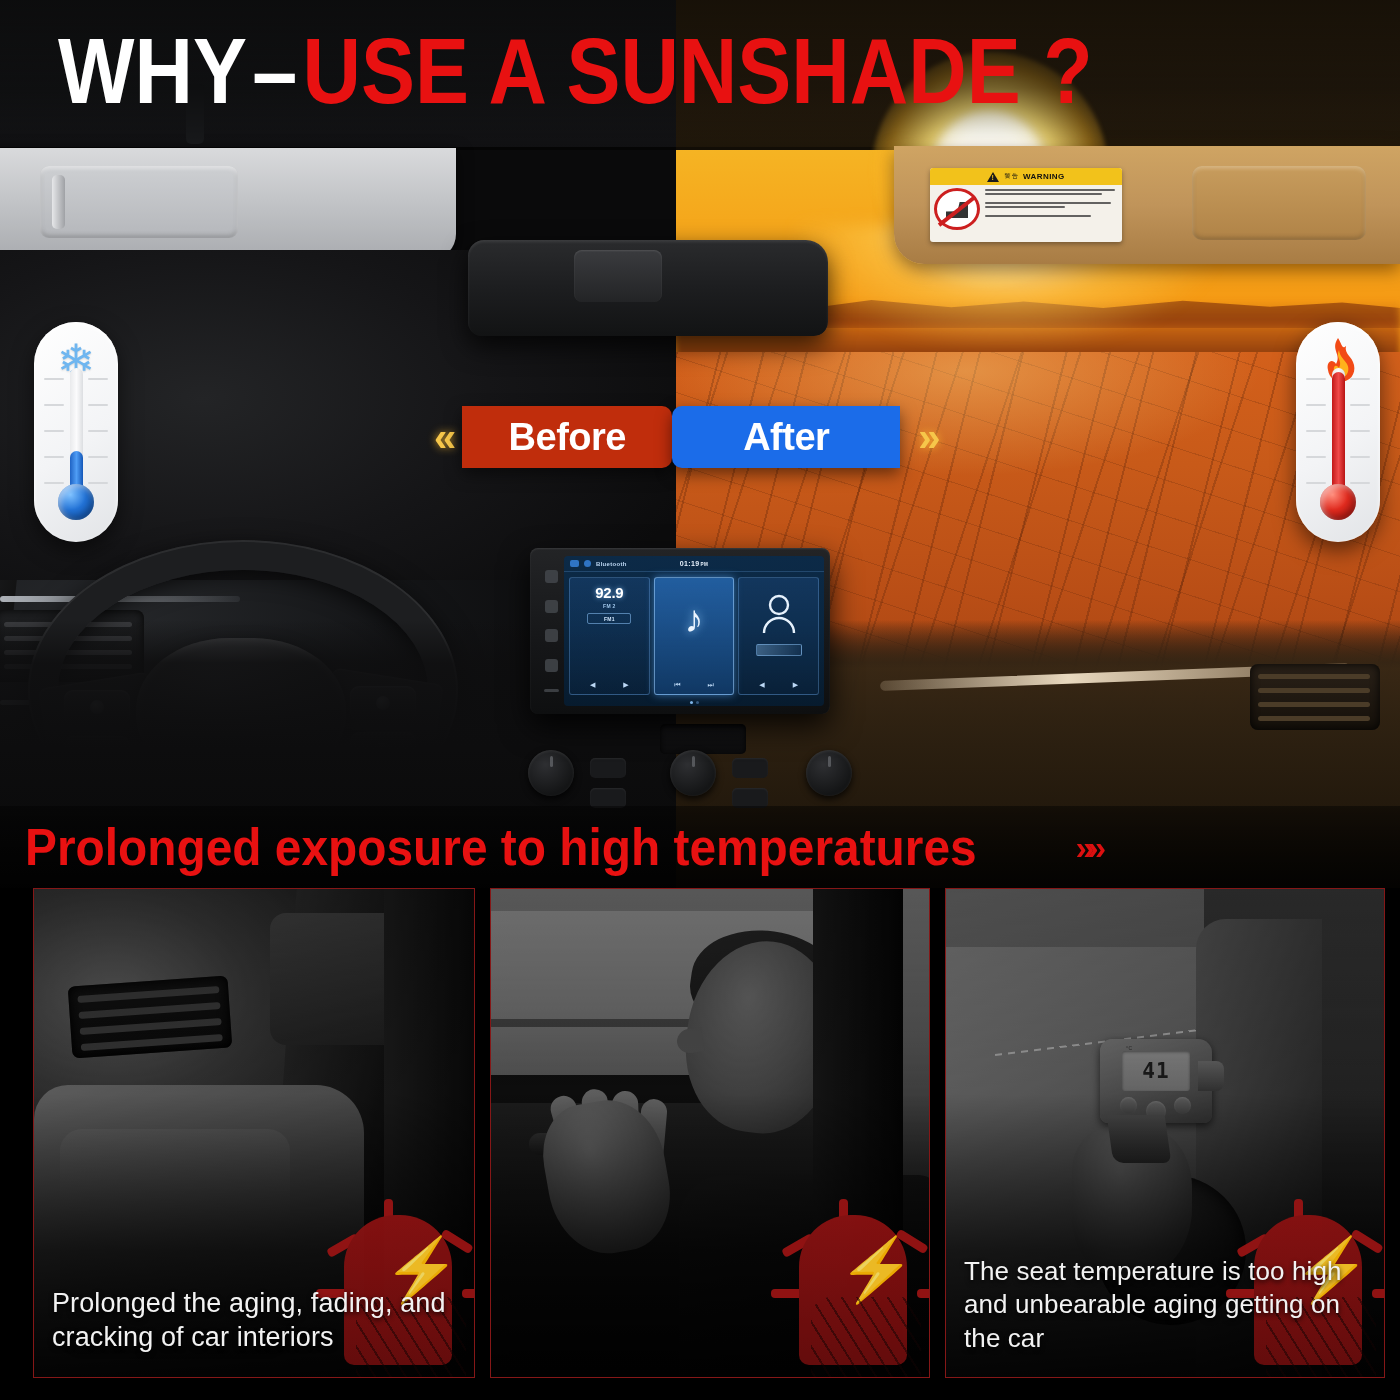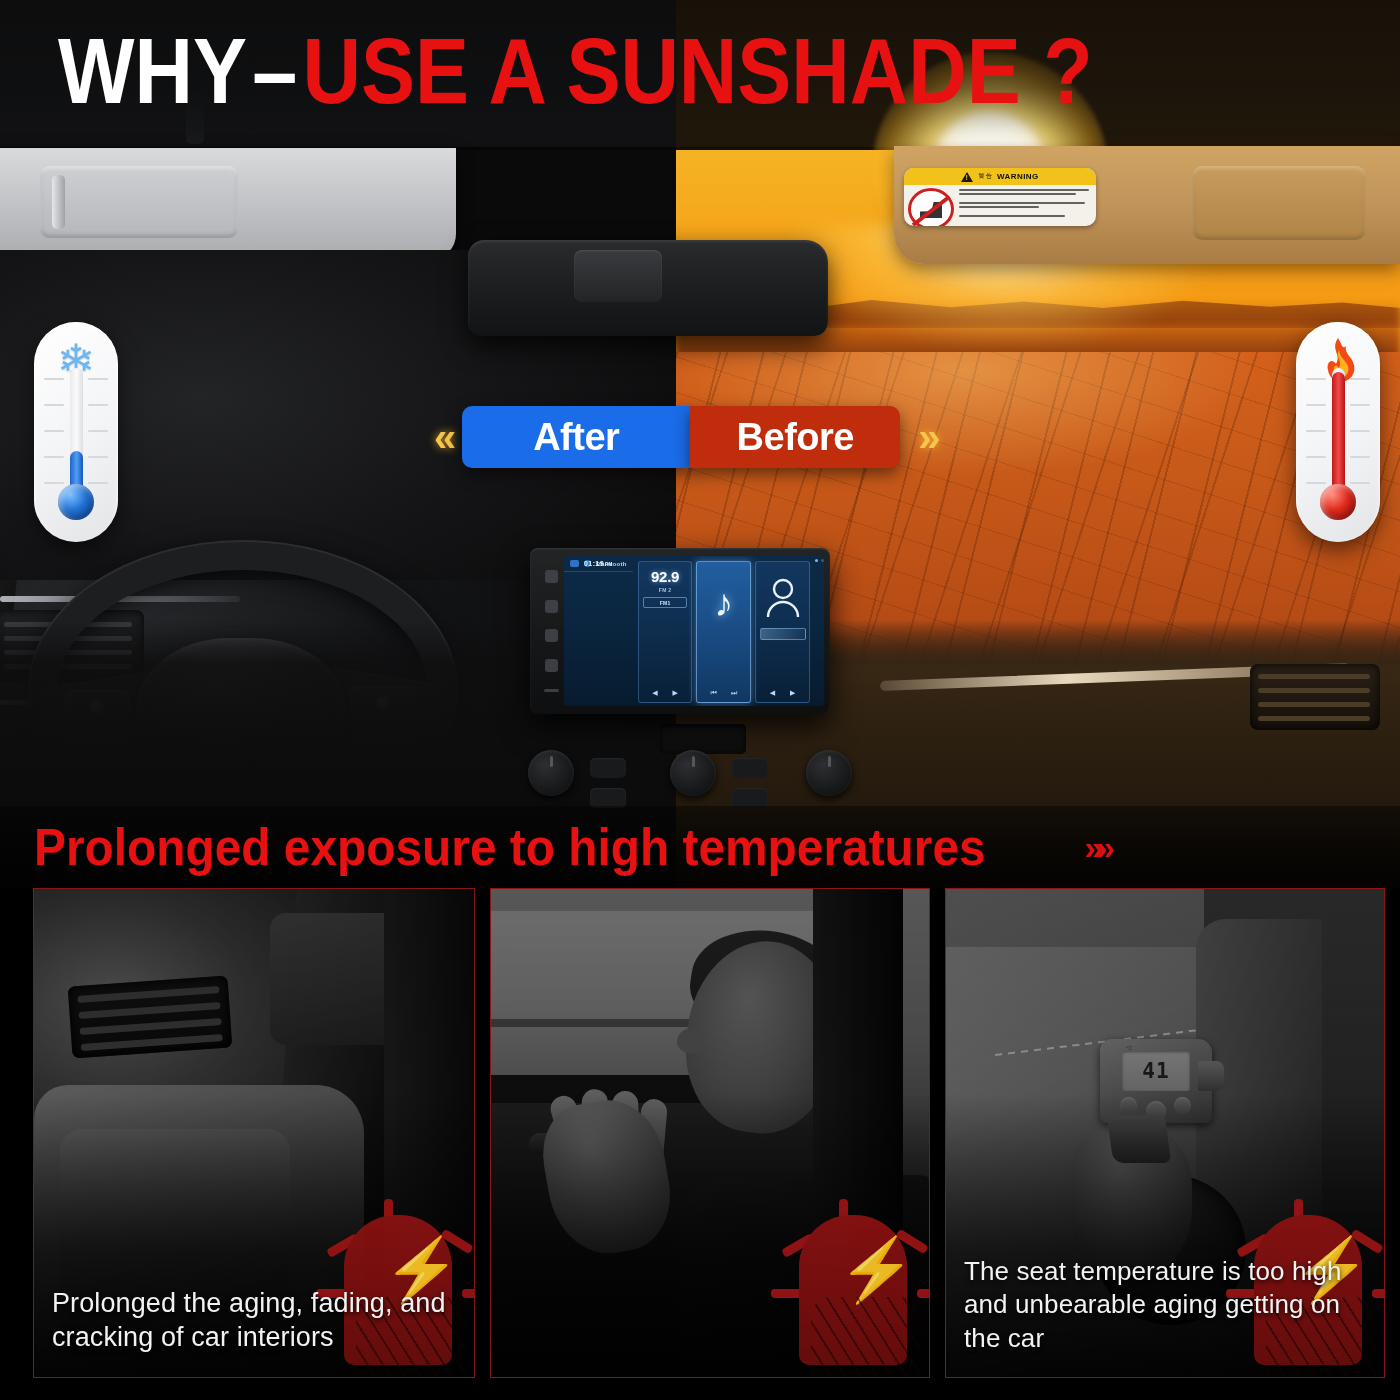--- a/index.html
+++ b/index.html
@@ -77,22 +77,22 @@
      background:linear-gradient(180deg,#3a2a13 0%, #2c2010 60%, #1d1509 100%); }
   .hr-head:after{content:"";position:absolute;left:0;bottom:0;width:100%;height:3px;background:#120d06;}
   
   .visor-r { position:absolute; left:218px; top:146px; width:506px; height:118px;
      background:linear-gradient(180deg,#cfa463 0%, #c0945a 50%, #a87c44 100%);
      border-bottom-left-radius:30px; box-shadow:0 6px 18px rgba(60,30,0,.55); }
   .visor-r-slot { position:absolute; right:34px; top:20px; width:174px; height:74px;
      background:linear-gradient(180deg,#c79c5d,#b08347); border-radius:10px;
      box-shadow:inset 0 2px 4px rgba(255,235,200,.45), inset 0 -2px 5px rgba(0,0,0,.25); }
   
-  .warn-label { position:absolute; left:10px; top:22px; width:192px; height:58px;
-     background:#f4f1ea; border:1px solid #8d8madd; border-radius:10px; overflow:hidden;
+  .warn-label { position:absolute; left:36px; top:22px; width:192px; height:74px;
+     background:#f4f1ea; border:1px solid #8d8madd; border-radius:3px; overflow:hidden;
      box-shadow:0 2px 5px rgba(0,0,0,.35); }
   .warn-bar { height:17px; background:#f2c21b; display:flex; align-items:center; justify-content:center; gap:5px; }
   .warn-tri { width:0;height:0;border-left:6px solid transparent;border-right:6px solid transparent;border-bottom:10px solid #1a1a1a; position:relative;}
   .warn-tri:after{content:"!";position:absolute;left:-2px;top:2px;font-size:7px;color:#f2c21b;font-weight:bold;}
   .warn-word { font-size:8px; font-weight:bold; color:#111; letter-spacing:.4px; }
   .warn-cjk { font-size:6px; color:#111; }
   .warn-body { display:flex; padding:3px 4px; gap:5px; }
   .warn-noicon { width:46px;height:42px;flex:0 0 46px; border:3px solid #cc1f1f; border-radius:50%; position:relative; background:#fff;}
   .warn-noicon:after{content:"";position:absolute;left:-3px;top:18px;width:46px;height:3.5px;background:#cc1f1f;transform:rotate(-38deg);}
   .warn-seat{position:absolute;left:9px;top:11px;width:22px;height:16px;background:#333;
@@ -158,21 +158,21 @@
   
   .head-unit { position:absolute; left:530px; top:548px; width:300px; height:166px; z-index:8;
      background:linear-gradient(180deg,#232426 0%,#151618 60%,#0e0f10 100%);
      border-radius:8px; padding:8px 6px 8px 8px; box-shadow:0 12px 30px rgba(0,0,0,.85), inset 0 1px 2px rgba(255,255,255,.10);
      display:flex; }
   .hu-sidebar { width:26px; display:flex; flex-direction:column; align-items:center; justify-content:space-around; padding:6px 0; }
   .hu-sidebar .sib { width:13px; height:13px; border-radius:3px; background:#43464b; opacity:.85; position:relative;}
   .hu-sidebar .sib.dash{height:3px;width:15px;border-radius:2px;}
   .hu-screen { flex:1; background:linear-gradient(180deg,#0b2743 0%, #0a2murder 0%, #0a2640 40%, #071c30 100%);
      background:linear-gradient(180deg,#0c2a47 0%, #0a2640 45%, #071b2e 100%);
-     border-radius:4px; overflow:hidden; display:flex; flex-direction:row; position:relative; }
+     border-radius:4px; overflow:hidden; display:flex; flex-direction:column; position:relative; }
   .hu-status { height:16px; display:flex; align-items:center; padding:0 6px; gap:5px; position:relative;
      border-bottom:1px solid rgba(120,180,255,.22); }
   .hu-st-ic { width:9px;height:7px;border-radius:2px;background:#2f74c4; }
   .hu-st-ic.round{border-radius:50%;width:7px;height:7px;}
   .hu-src { font-size:6px; color:#bcd6f2; letter-spacing:.3px; font-weight:bold; }
   .hu-clock { position:absolute; left:0; right:0; text-align:center; font-size:7px; color:#e7f1fc; font-weight:bold; letter-spacing:.4px;}
   .hu-clock small{font-size:4.6px; margin-left:1px;}
   .hu-body { flex:1; display:flex; gap:4px; padding:5px 5px 3px 5px; }
   .hu-tile { flex:1; border:1px solid rgba(125,185,250,.30); border-radius:3px; position:relative;
      background:linear-gradient(180deg, rgba(28,72,124,.45), rgba(12,40,70,.35)); display:flex; flex-direction:column; align-items:center; padding-top:6px;}
@@ -233,21 +233,21 @@
      background:linear-gradient(180deg, rgba(0,0,0,.60) 0%, rgba(0,0,0,.38) 62%, rgba(0,0,0,0) 100%);}
   .title-text { position:relative; font-size:92px; font-weight:bold; line-height:1;
      font-family:"Liberation Sans Narrow","Liberation Sans",sans-serif;
      transform:scaleX(.88); transform-origin:left center; white-space:nowrap; }
   .t-white { color:#ffffff; }
   .t-dash  { color:#ffffff; padding:0 6px; }
   .t-red   { color:#e81111; }
 
   
   .mid-banner { position:absolute; left:0; top:806px; width:1400px; height:82px; z-index:21;
-     display:flex; align-items:center; padding-left:34px; }
+     display:flex; align-items:center; padding-left:25px; }
   .mid-banner:before{content:"";position:absolute;inset:0;background:linear-gradient(180deg,rgba(0,0,0,.45),rgba(0,0,0,.85));}
   .mid-text { position:relative; font-size:52px; font-weight:bold; color:#e81111; line-height:1;
      font-family:"Liberation Sans Narrow","Liberation Sans",sans-serif;
      transform:scaleX(.92); transform-origin:left center; white-space:nowrap; }
   .mid-chev { position:relative; margin-left:16px; color:#e81111; font-size:34px; font-weight:bold;
      letter-spacing:-7px; opacity:.95; }
 
   
   .cards { position:absolute; left:0; top:888px; width:1400px; height:512px; z-index:15; background:#000; }
   .card { position:absolute; top:0; height:490px; overflow:hidden;
@@ -548,22 +548,22 @@
           <i class="r" style="top:108px"></i>
       </div>
       <div class="th-tube">
         <div class="th-fill" style="height: 124.16px;"></div>
       </div>
       <div class="th-bulb"></div>
     </div>
 
     <div class="ab-wrap">
       <span class="chev left">«</span>
+      <span class="badge before">Before</span>
       <span class="badge after">After</span>
-      <span class="badge before">Before</span>
       <span class="chev right">»</span>
     </div>
   </div>
 
   <div class="title-bar">
     <div class="title-text">
       <span class="t-white">WHY</span><span class="t-dash">–</span><span class="t-red">USE A SUNSHADE ?</span>
     </div>
   </div>
 

